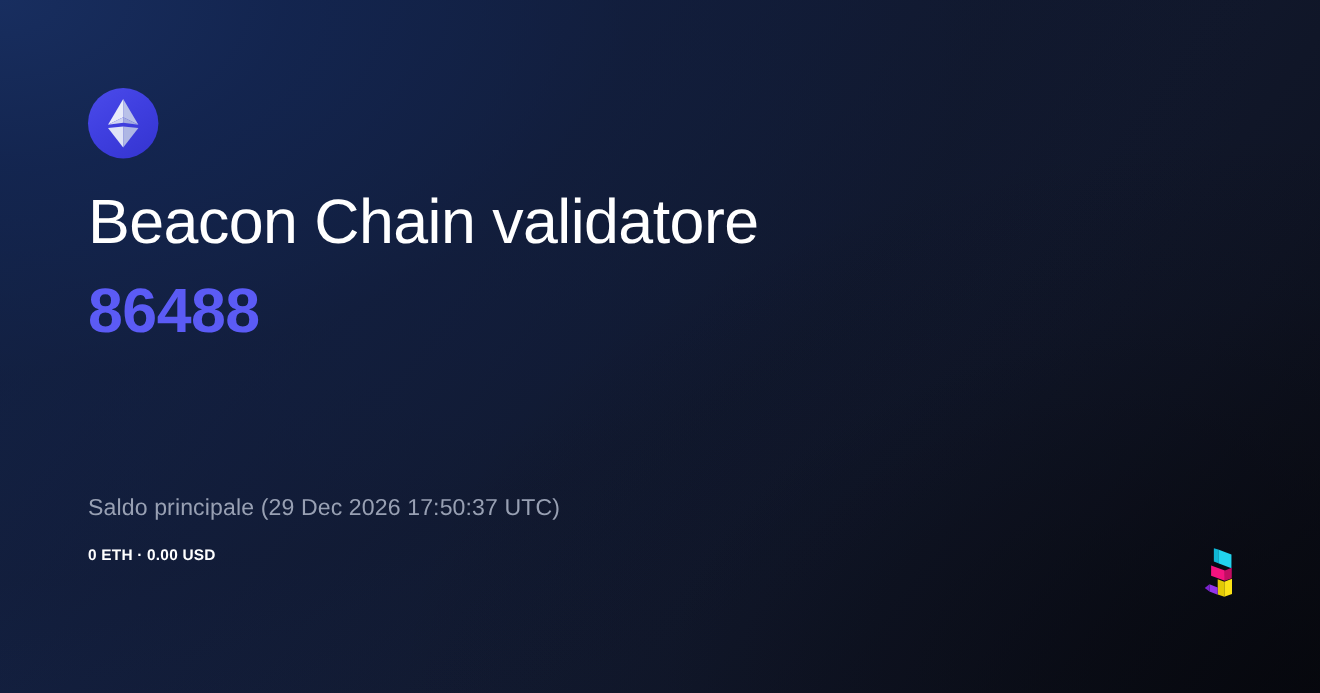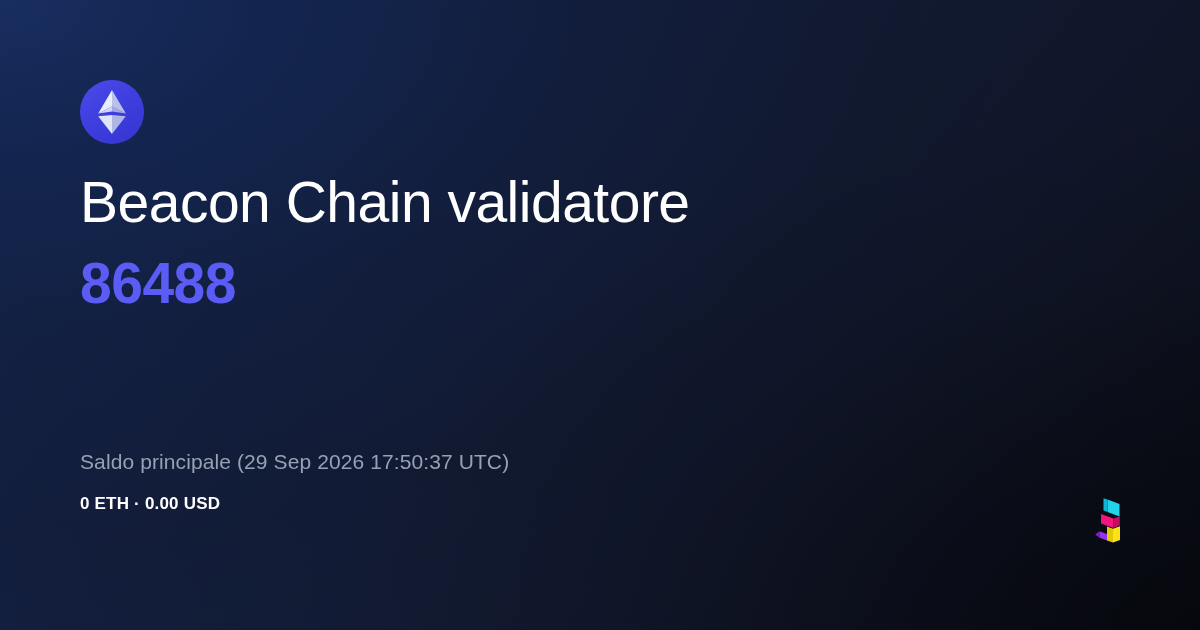--- a/index.html
+++ b/index.html
@@ -100,21 +100,21 @@
   }
   .stat-label {
     font-size: 21px;
     line-height: 28px;
     font-weight: 400;
     color: #98a0b3;
     letter-spacing: 0.1px;
   }
   .stat-value {
     margin-top: 15px;
-    font-size: 17px;
+    font-size: 14px;
     line-height: 26px;
     font-weight: 700;
     color: #ffffff;
     letter-spacing: 0.2px;
   }
 
   
   .brand-mark {
     position: absolute;
     right: 72px;
@@ -151,21 +151,21 @@
     <div class="title-block">
       <h1 class="page-title">
         <span>Beacon Chain validatore</span>
         <span class="validator-index">86488</span>
       </h1>
     </div>
 
     <div class="spacer"></div>
 
     <div class="stat-block">
-      <div class="stat-label">Saldo principale (29 Sep 2026 17:50:37 UTC)</div>
+      <div class="stat-label">Saldo principale (29 Dec 2026 17:50:37 UTC)</div>
       <div class="stat-value">0 ETH · 0.00 USD</div>
     </div>
 
   </div>
 
   <div class="brand-mark">
     <svg width="34" height="50" viewBox="0 0 34 50" aria-hidden="true">
 
       <polygon points="13.5,1.5 25.5,6.0 25.5,18.5 13.5,14.0" fill="#22d3ee"></polygon>
       <polygon points="13.5,1.5 13.5,14.0 9.5,12.5 9.5,0.3" fill="#0fb6d4"></polygon>

